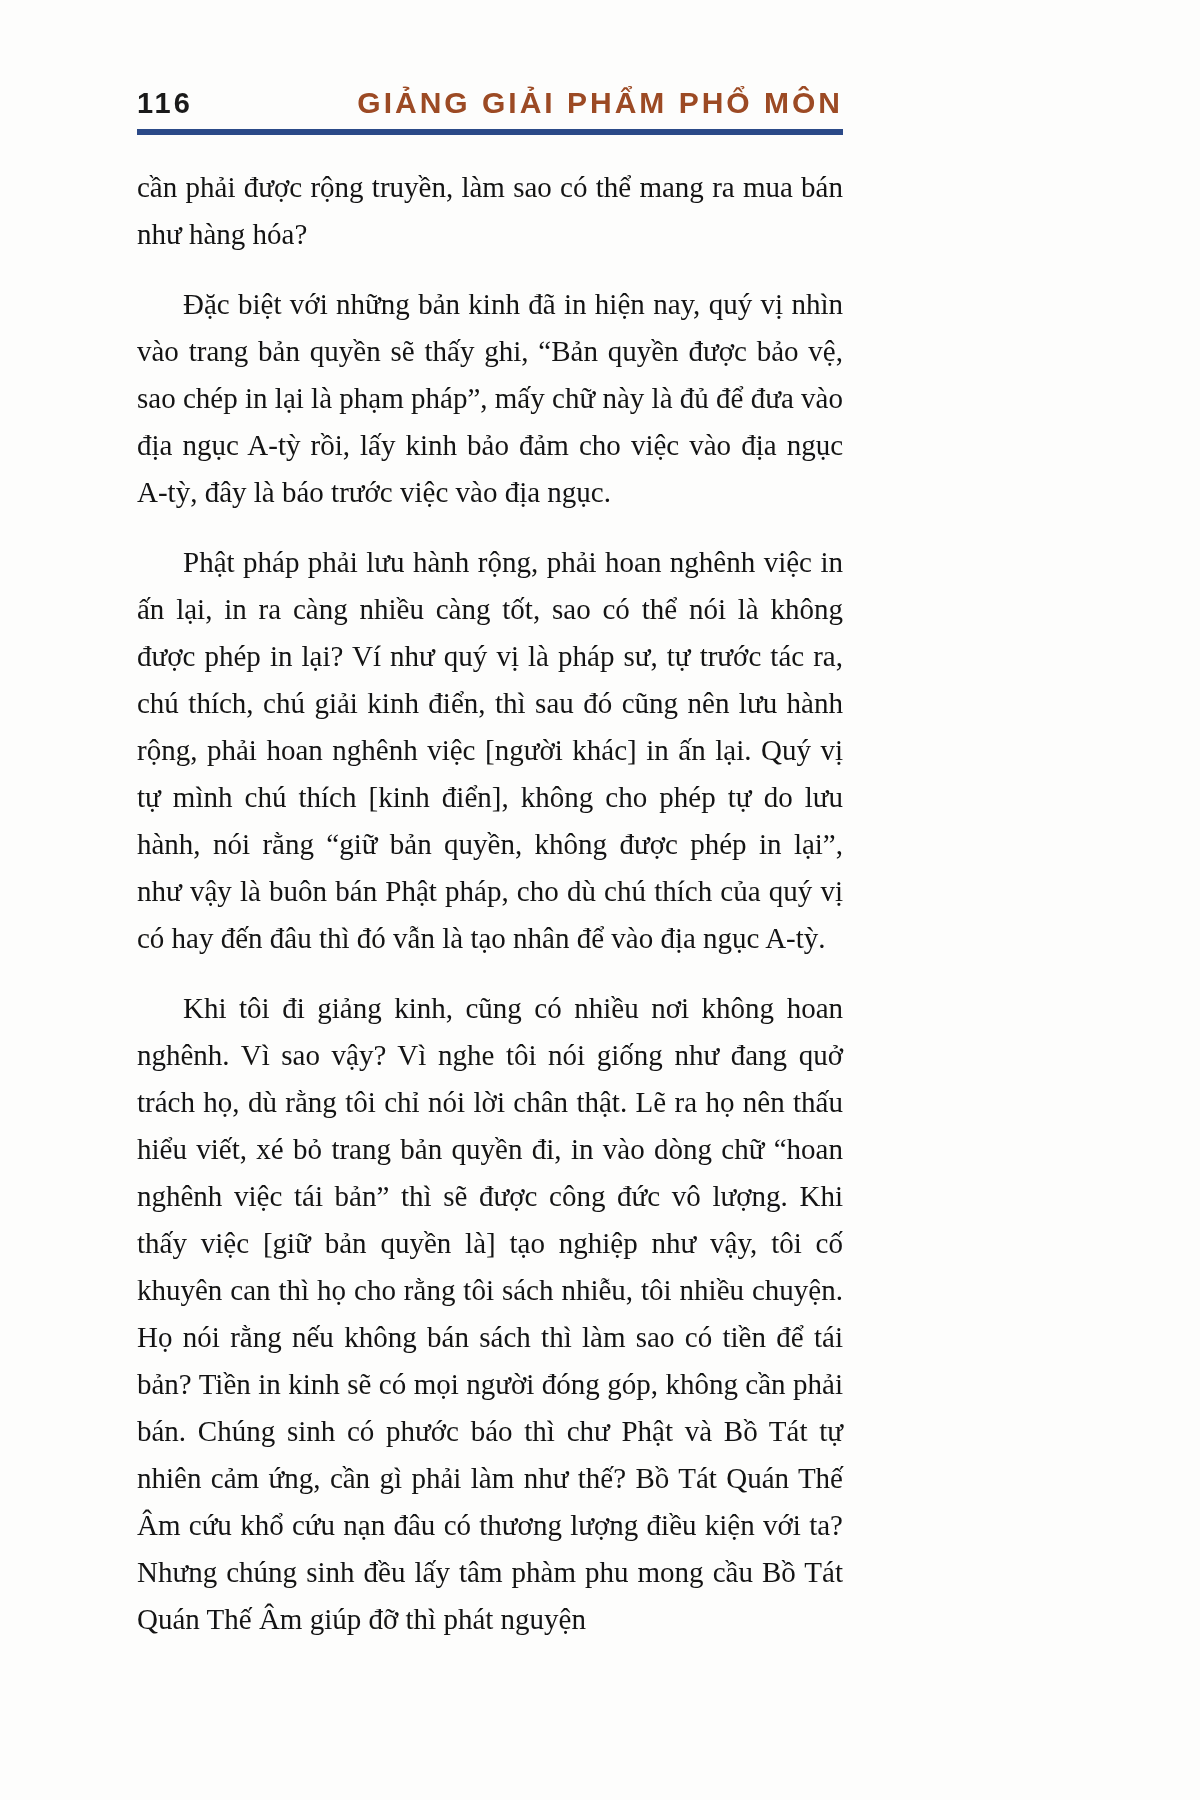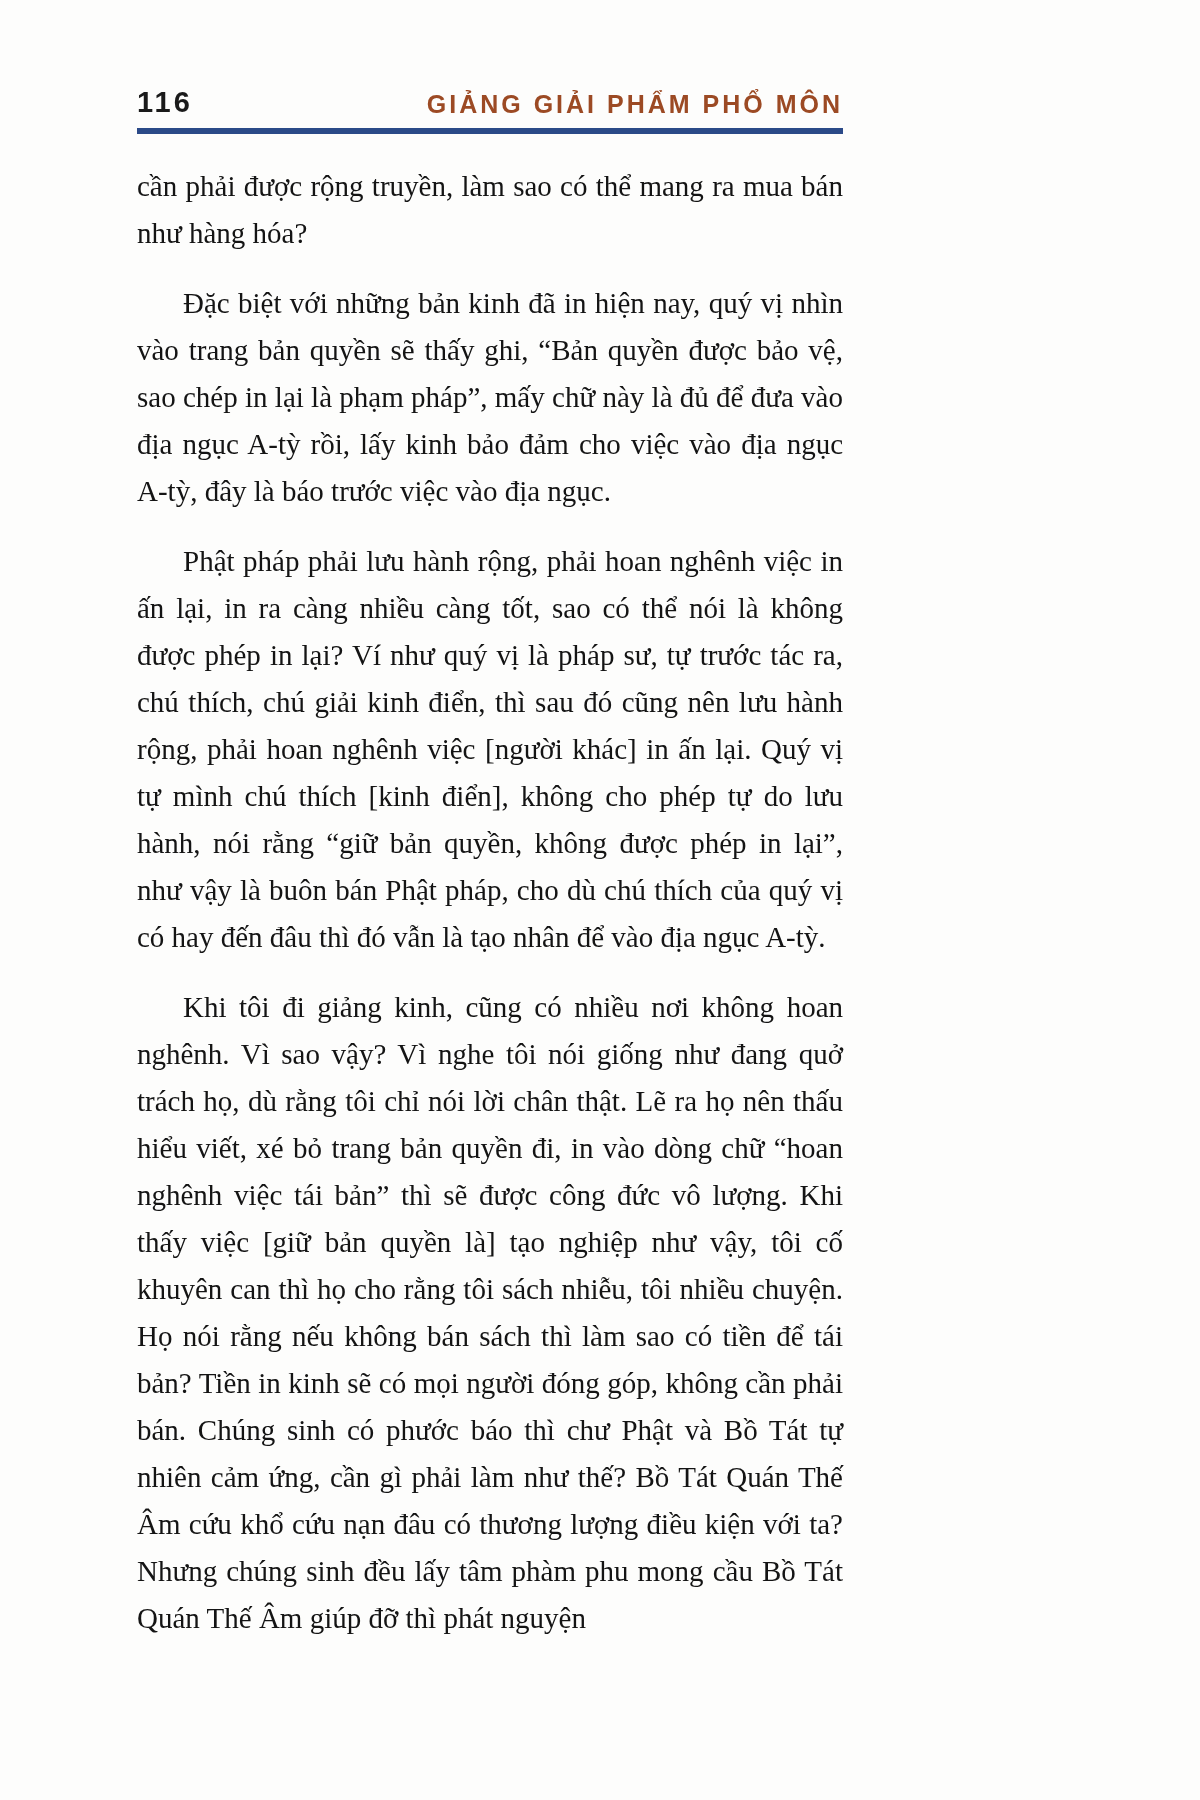--- a/index.html
+++ b/index.html
@@ -26,21 +26,21 @@
     font-family: "Liberation Sans", sans-serif;
     font-weight: bold;
   }
   .page-number {
     font-size: 29px;
     letter-spacing: 3px;
     color: #1a1a1a;
     line-height: 1;
   }
   .header-title {
-    font-size: 25px;
+    font-size: 30px;
     letter-spacing: 3px;
     color: #9c4a24;
     line-height: 1;
   }
   .header-rule {
     height: 6px;
     margin-top: 11px;
     border: none;
     background: #2b4a88;
   }

